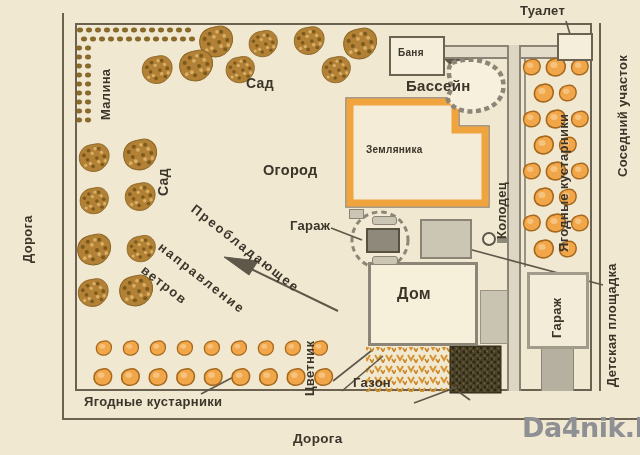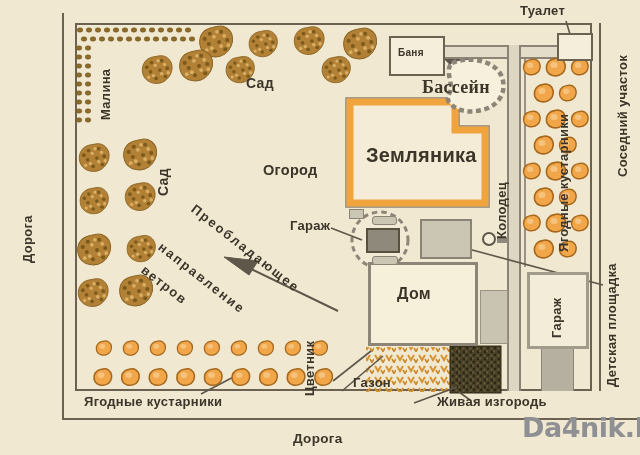--- a/index.html
+++ b/index.html
@@ -218,35 +218,34 @@
   <div class="box" style="left:349px;top:209px;width:15px;height:10px;background:#cbc5b4;border:1px solid #8a8376;"></div>
   <div class="box" style="left:482px;top:232px;width:14px;height:14px;border:2px solid #5f584a;border-radius:50%;background:#f4eed9;"></div>
   <div class="box" style="left:497px;top:237px;width:11px;height:6px;background:#8f897b;"></div>
 
   <div class="lbl v" style="left:21px;top:263px;">Дорога</div>
   <div class="lbl" style="left:293px;top:432px;font-size:13.5px;">Дорога</div>
   <div class="lbl v" style="left:616px;top:177px;">Соседний участок</div>
 
   <div class="lbl" style="left:520px;top:4px;">Туалет</div>
   <div class="lbl" style="left:398px;top:48px;font-size:10px;">Баня</div>
-  <div class="lbl" style="left:422px;top:78px;font-size:18px;font-family:Liberation Serif, serif;">Бассейн</div>
-  <div class="lbl" style="left:366px;top:145px;font-size:20px;">Земляника</div>
+  <div class="lbl" style="left:406px;top:78px;font-size:15px;">Бассейн</div>
+  <div class="lbl" style="left:366px;top:145px;font-size:10px;">Земляника</div>
   <div class="lbl v" style="left:99px;top:120px;">Малина</div>
   <div class="lbl" style="left:246px;top:76px;font-size:14px;">Сад</div>
   <div class="lbl v" style="left:156px;top:196px;font-size:14px;">Сад</div>
   <div class="lbl" style="left:229px;top:163px;font-size:14.5px;margin-left:34px;">Огород</div>
   <div class="lbl" style="left:290px;top:219px;">Гараж</div>
   <div class="lbl" style="left:397px;top:286px;font-size:16px;">Дом</div>
   <div class="lbl v" style="left:495px;top:239px;">Колодец</div>
   <div class="lbl v" style="left:557px;top:252px;">Ягодные кустарники</div>
   <div class="lbl" style="left:84px;top:395px;">Ягодные кустарники</div>
   <div class="lbl v" style="left:605px;top:387px;">Детская площадка</div>
   <div class="lbl v" style="left:550px;top:338px;">Гараж</div>
   <div class="lbl v" style="left:303px;top:396px;">Цветник</div>
   <div class="lbl" style="left:353px;top:376px;">Газон</div>
-  <div class="lbl" style="left:437px;top:395px;">Живая изгородь</div>
 
   <div class="lbl diag" style="left:197px;top:202px;transform:rotate(38deg);letter-spacing:2px;">Преобладающее</div>
   <div class="lbl diag" style="left:164px;top:240px;transform:rotate(38deg);letter-spacing:2px;">направление</div>
   <div class="lbl diag" style="left:147px;top:263px;transform:rotate(38deg);letter-spacing:1.5px;">ветров</div>
 
   <div id="watermark">Da4nik.RU</div>
 </div>
 
 </body></html>

